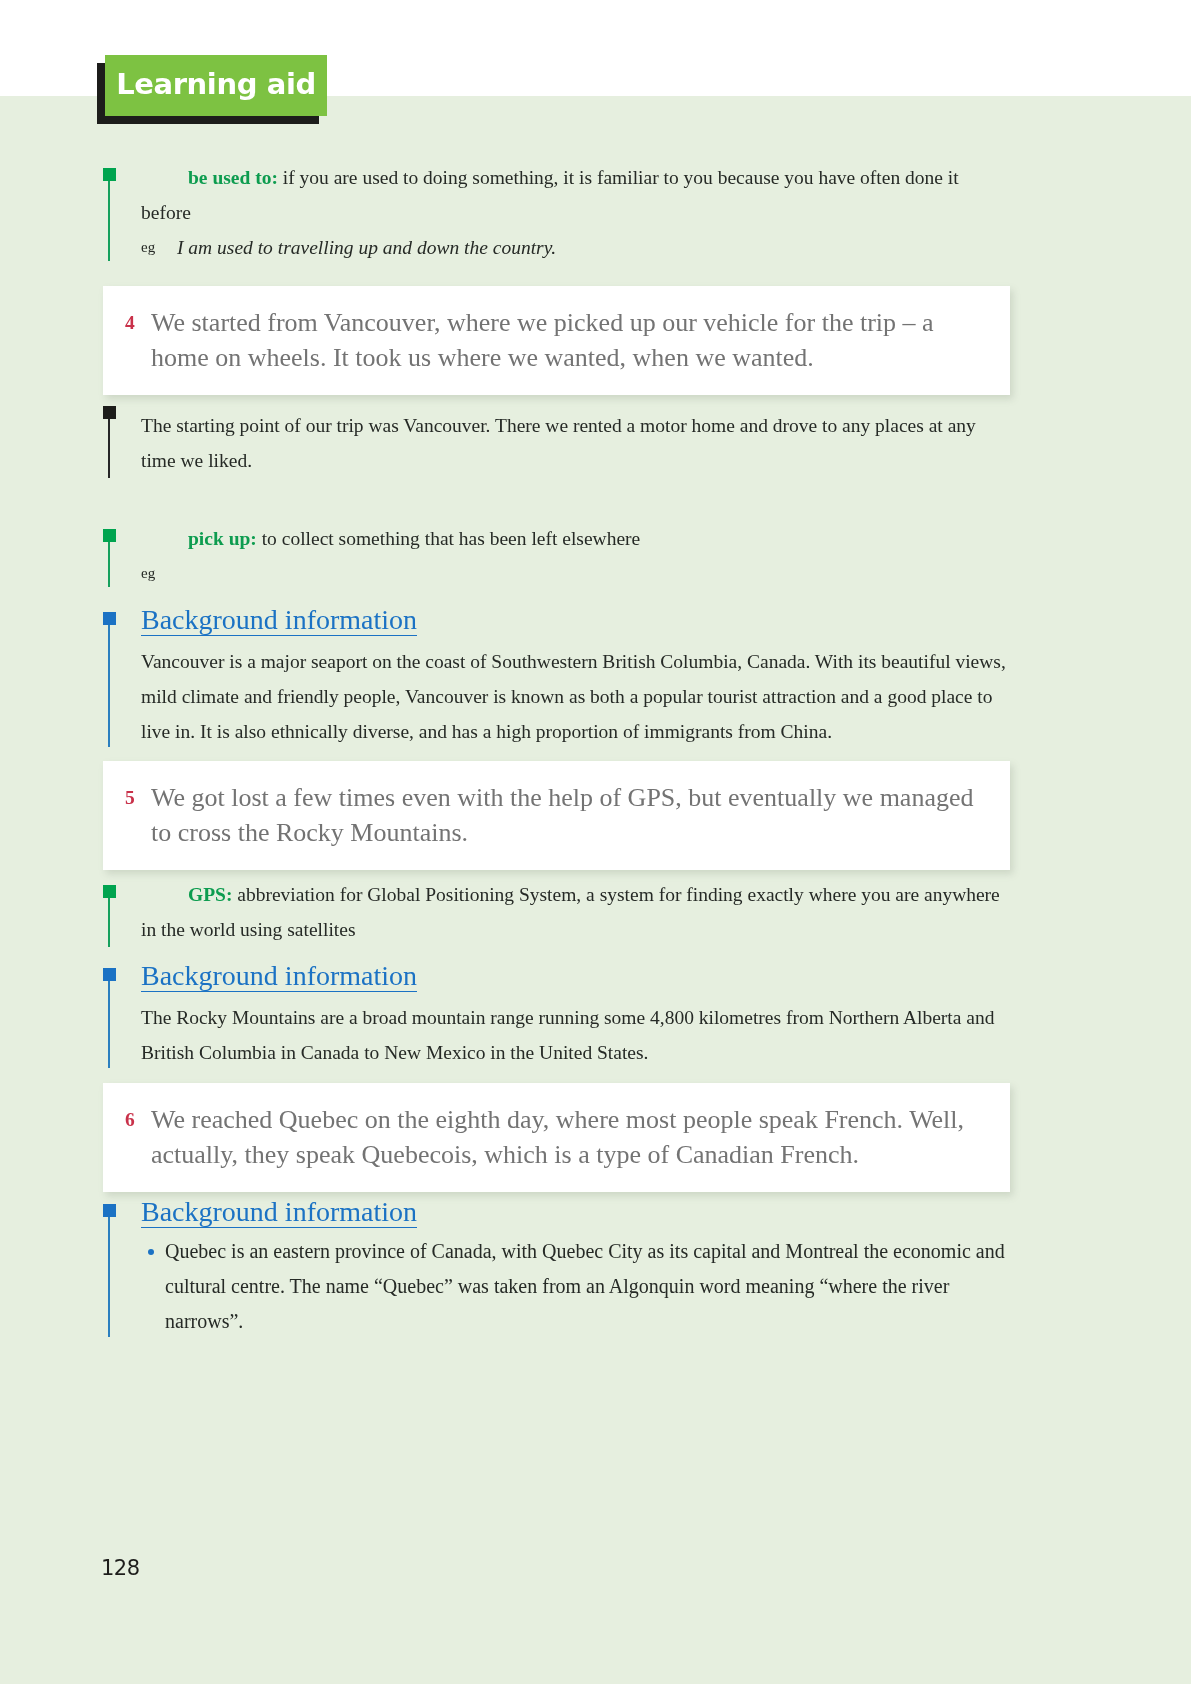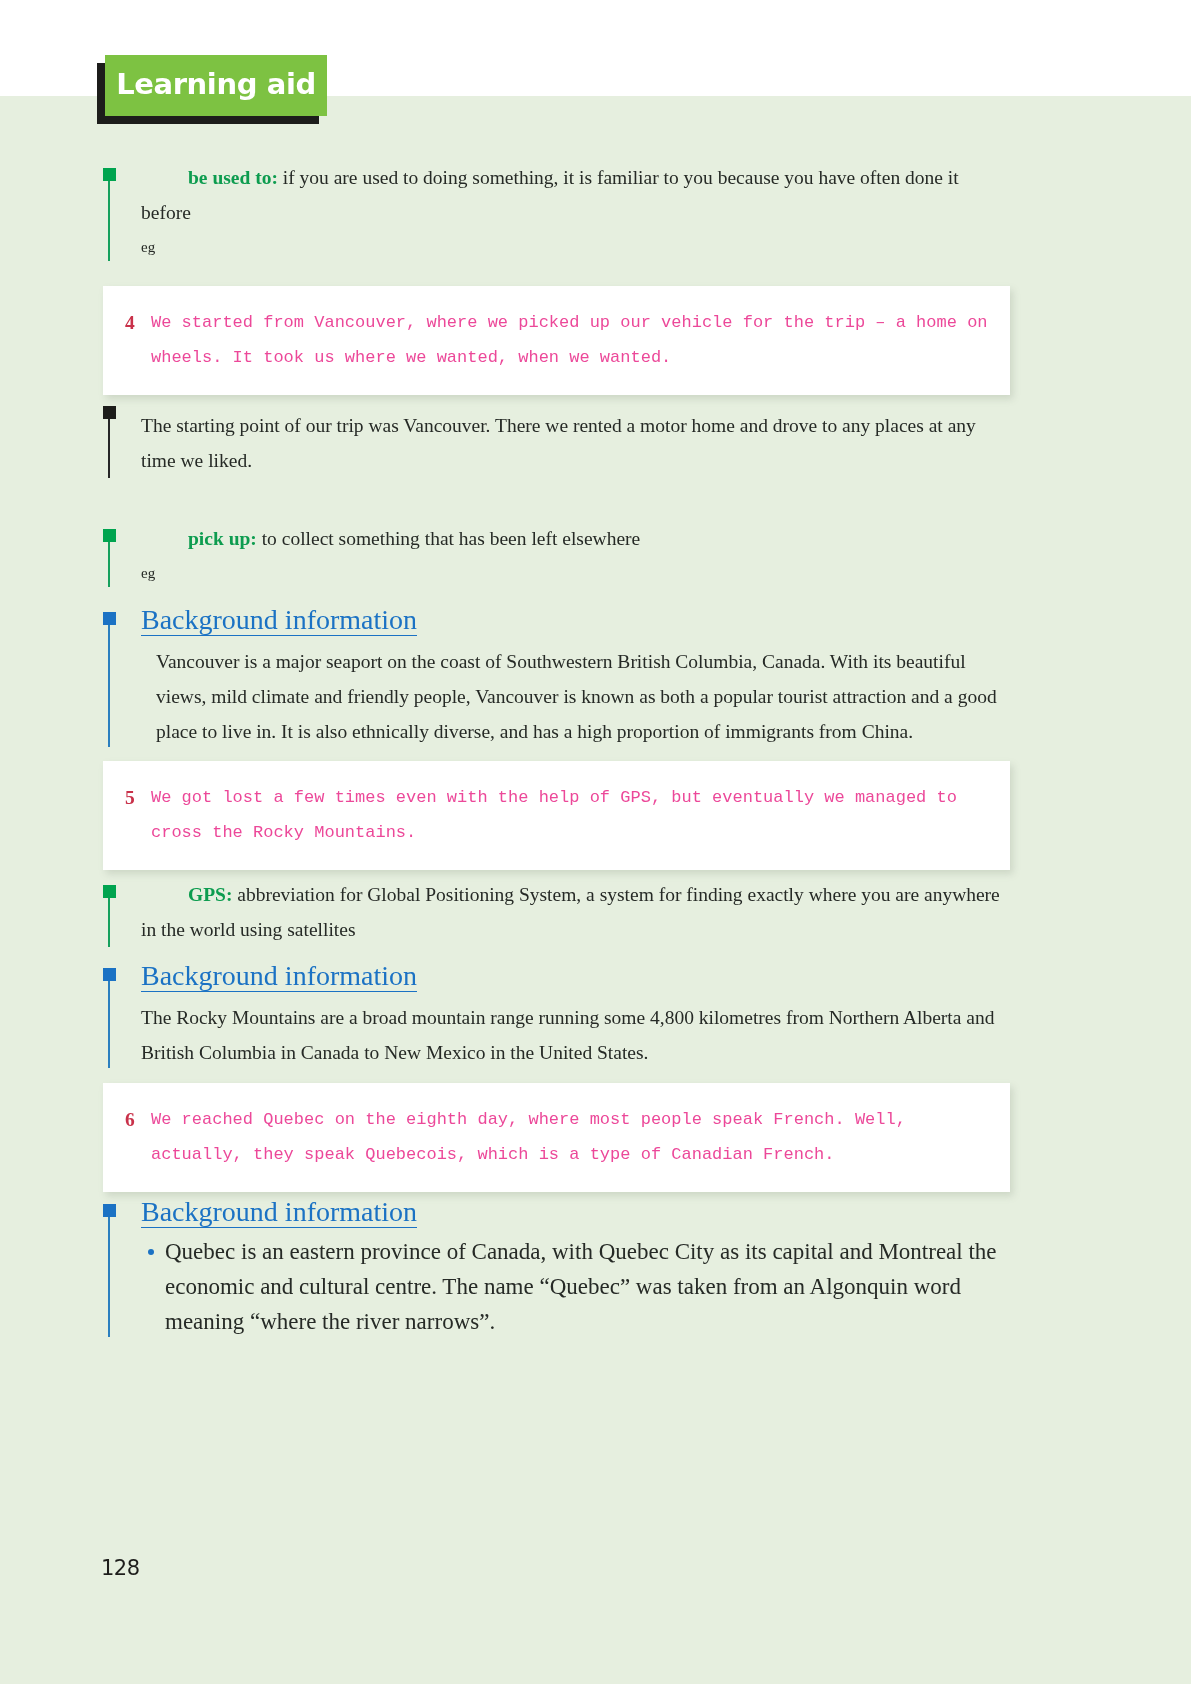--- a/index.html
+++ b/index.html
@@ -154,21 +154,21 @@
 
   ul.bullets {
     list-style: none;
     margin: 6px 0 0 0;
     padding: 0;
   }
   ul.bullets li {
     position: relative;
     padding-left: 24px;
     font-family: "Liberation Serif", "DejaVu Serif", serif;
-    font-size: 23px;
+    font-size: 20px;
     color: #262a26;
     line-height: 35px;
   }
   ul.bullets li::before {
     content: "";
     position: absolute;
     left: 7px;
     top: 15px;
     width: 6px;
     height: 6px;
@@ -192,23 +192,23 @@
   .quote-num {
     flex: 0 0 26px;
     width: 26px;
     font-family: "Liberation Serif", "DejaVu Serif", serif;
     font-size: 19.5px;
     font-weight: bold;
     color: #c9314a;
     line-height: 35px;
   }
   .quote-text {
-    font-family: Liberation Mono, monospace;
-    font-size: 17px;
-    color: #ec4899;
+    font-family: Liberation Serif, serif;
+    font-size: 26px;
+    color: #737373;
     line-height: 35px;
   }
 
   
   #folio {
     position: absolute;
     left: 101px;
     top: 1556px;
     font-family: "DejaVu Sans", sans-serif;
     font-size: 21px;
@@ -234,20 +234,21 @@
 
   <div id="content">
 
     <div class="note green" style="top:160px;">
       <div class="rule"></div>
       <div class="marker"></div>
       <div class="body">
         <div class="serif-line"><span class="term">be used to:</span><span> if you are used to doing something, it is familiar to you because you have often done it before</span></div>
         <div class="eg-row">
           <div class="eg-label">eg</div>
+          <div class="eg-text">I am used to travelling up and down the country.</div>
         </div>
       </div>
     </div>
 
     <div class="quote-card" style="top:286px;">
       <div class="quote-inner">
         <div class="quote-num">4</div>
         <div class="quote-text">We started from Vancouver, where we picked up our vehicle for the trip – a home on wheels. It took us where we wanted, when we wanted.</div>
       </div>
     </div>
@@ -269,21 +270,21 @@
           <div class="eg-label">eg</div>
         </div>
       </div>
     </div>
 
     <div class="note blue" style="top:607px;">
       <div class="rule" style="top:6px;bottom:2px;"></div>
       <div class="marker" style="top:5px;"></div>
       <div class="body">
         <span class="bg-title">Background information</span>
-        <div class="serif-line" style="margin-top:8px;margin-left:15px;">Vancouver is a major seaport on the coast of Southwestern British Columbia, Canada. With its beautiful views, mild climate and friendly people, Vancouver is known as both a popular tourist attraction and a good place to live in. It is also ethnically diverse, and has a high proportion of immigrants from China.</div>
+        <div class="serif-line" style="margin-top:8px;">Vancouver is a major seaport on the coast of Southwestern British Columbia, Canada. With its beautiful views, mild climate and friendly people, Vancouver is known as both a popular tourist attraction and a good place to live in. It is also ethnically diverse, and has a high proportion of immigrants from China.</div>
       </div>
     </div>
 
     <div class="quote-card" style="top:761px;">
       <div class="quote-inner">
         <div class="quote-num">5</div>
         <div class="quote-text">We got lost a few times even with the help of GPS, but eventually we managed to cross the Rocky Mountains.</div>
       </div>
     </div>
 

